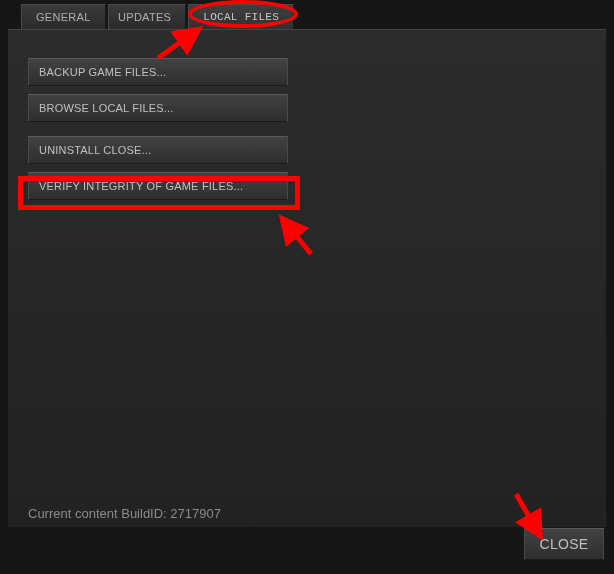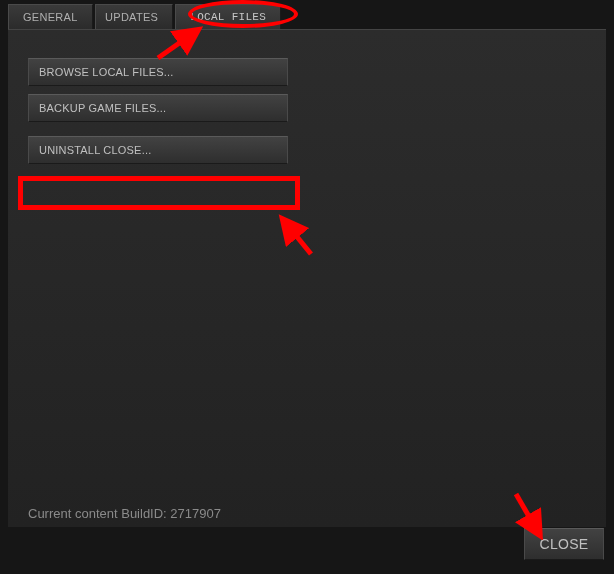--- a/index.html
+++ b/index.html
@@ -13,20 +13,21 @@
       background: #161616;
       font-family: Arial, Helvetica, sans-serif;
       font-size: 11px;
       color: #8b8b8b;
       overflow: hidden;
       position: relative;
     }
     .tabs {
       display: flex;
       padding: 4px 8px 0 8px;
+      margin-left: 13px;
     }
     .tab {
       padding: 6px 14px;
       background: linear-gradient(to bottom, #3a3a3a, #2b2b2b);
       color: #b0b0b0;
       margin-right: 2px;
       cursor: pointer;
       font-size: 11px;
       letter-spacing: 0.3px;
       border-top: 1px solid #4a4a4a;
@@ -121,25 +122,26 @@
 <body>
 
 <div class="tabs">
   <div class="tab">GENERAL</div>
   <div class="tab">UPDATES</div>
   <div class="tab active">LOCAL FILES</div>
 </div>
 
 <div class="panel">
 
+  <button class="btn">BACKUP GAME FILES...</button>
   <button class="btn">BROWSE LOCAL FILES...</button>
-  <button class="btn">BACKUP GAME FILES...</button>
 
   <div class="btn-group2">
     <button class="btn">UNINSTALL CLOSE...</button>
+    <button class="btn">VERIFY INTEGRITY OF GAME FILES...</button>
   </div>
 
   <div class="build-id">Current content BuildID: 2717907</div>
 </div>
 
 <button class="close-btn">CLOSE</button>
 
 <div class="anno-ellipse" style="left:188px; top:0px; width:110px; height:28px;"></div>
 
 <svg class="anno-arrow" style="left:150px; top:26px; width:60px; height:36px;" viewBox="0 0 60 36">

